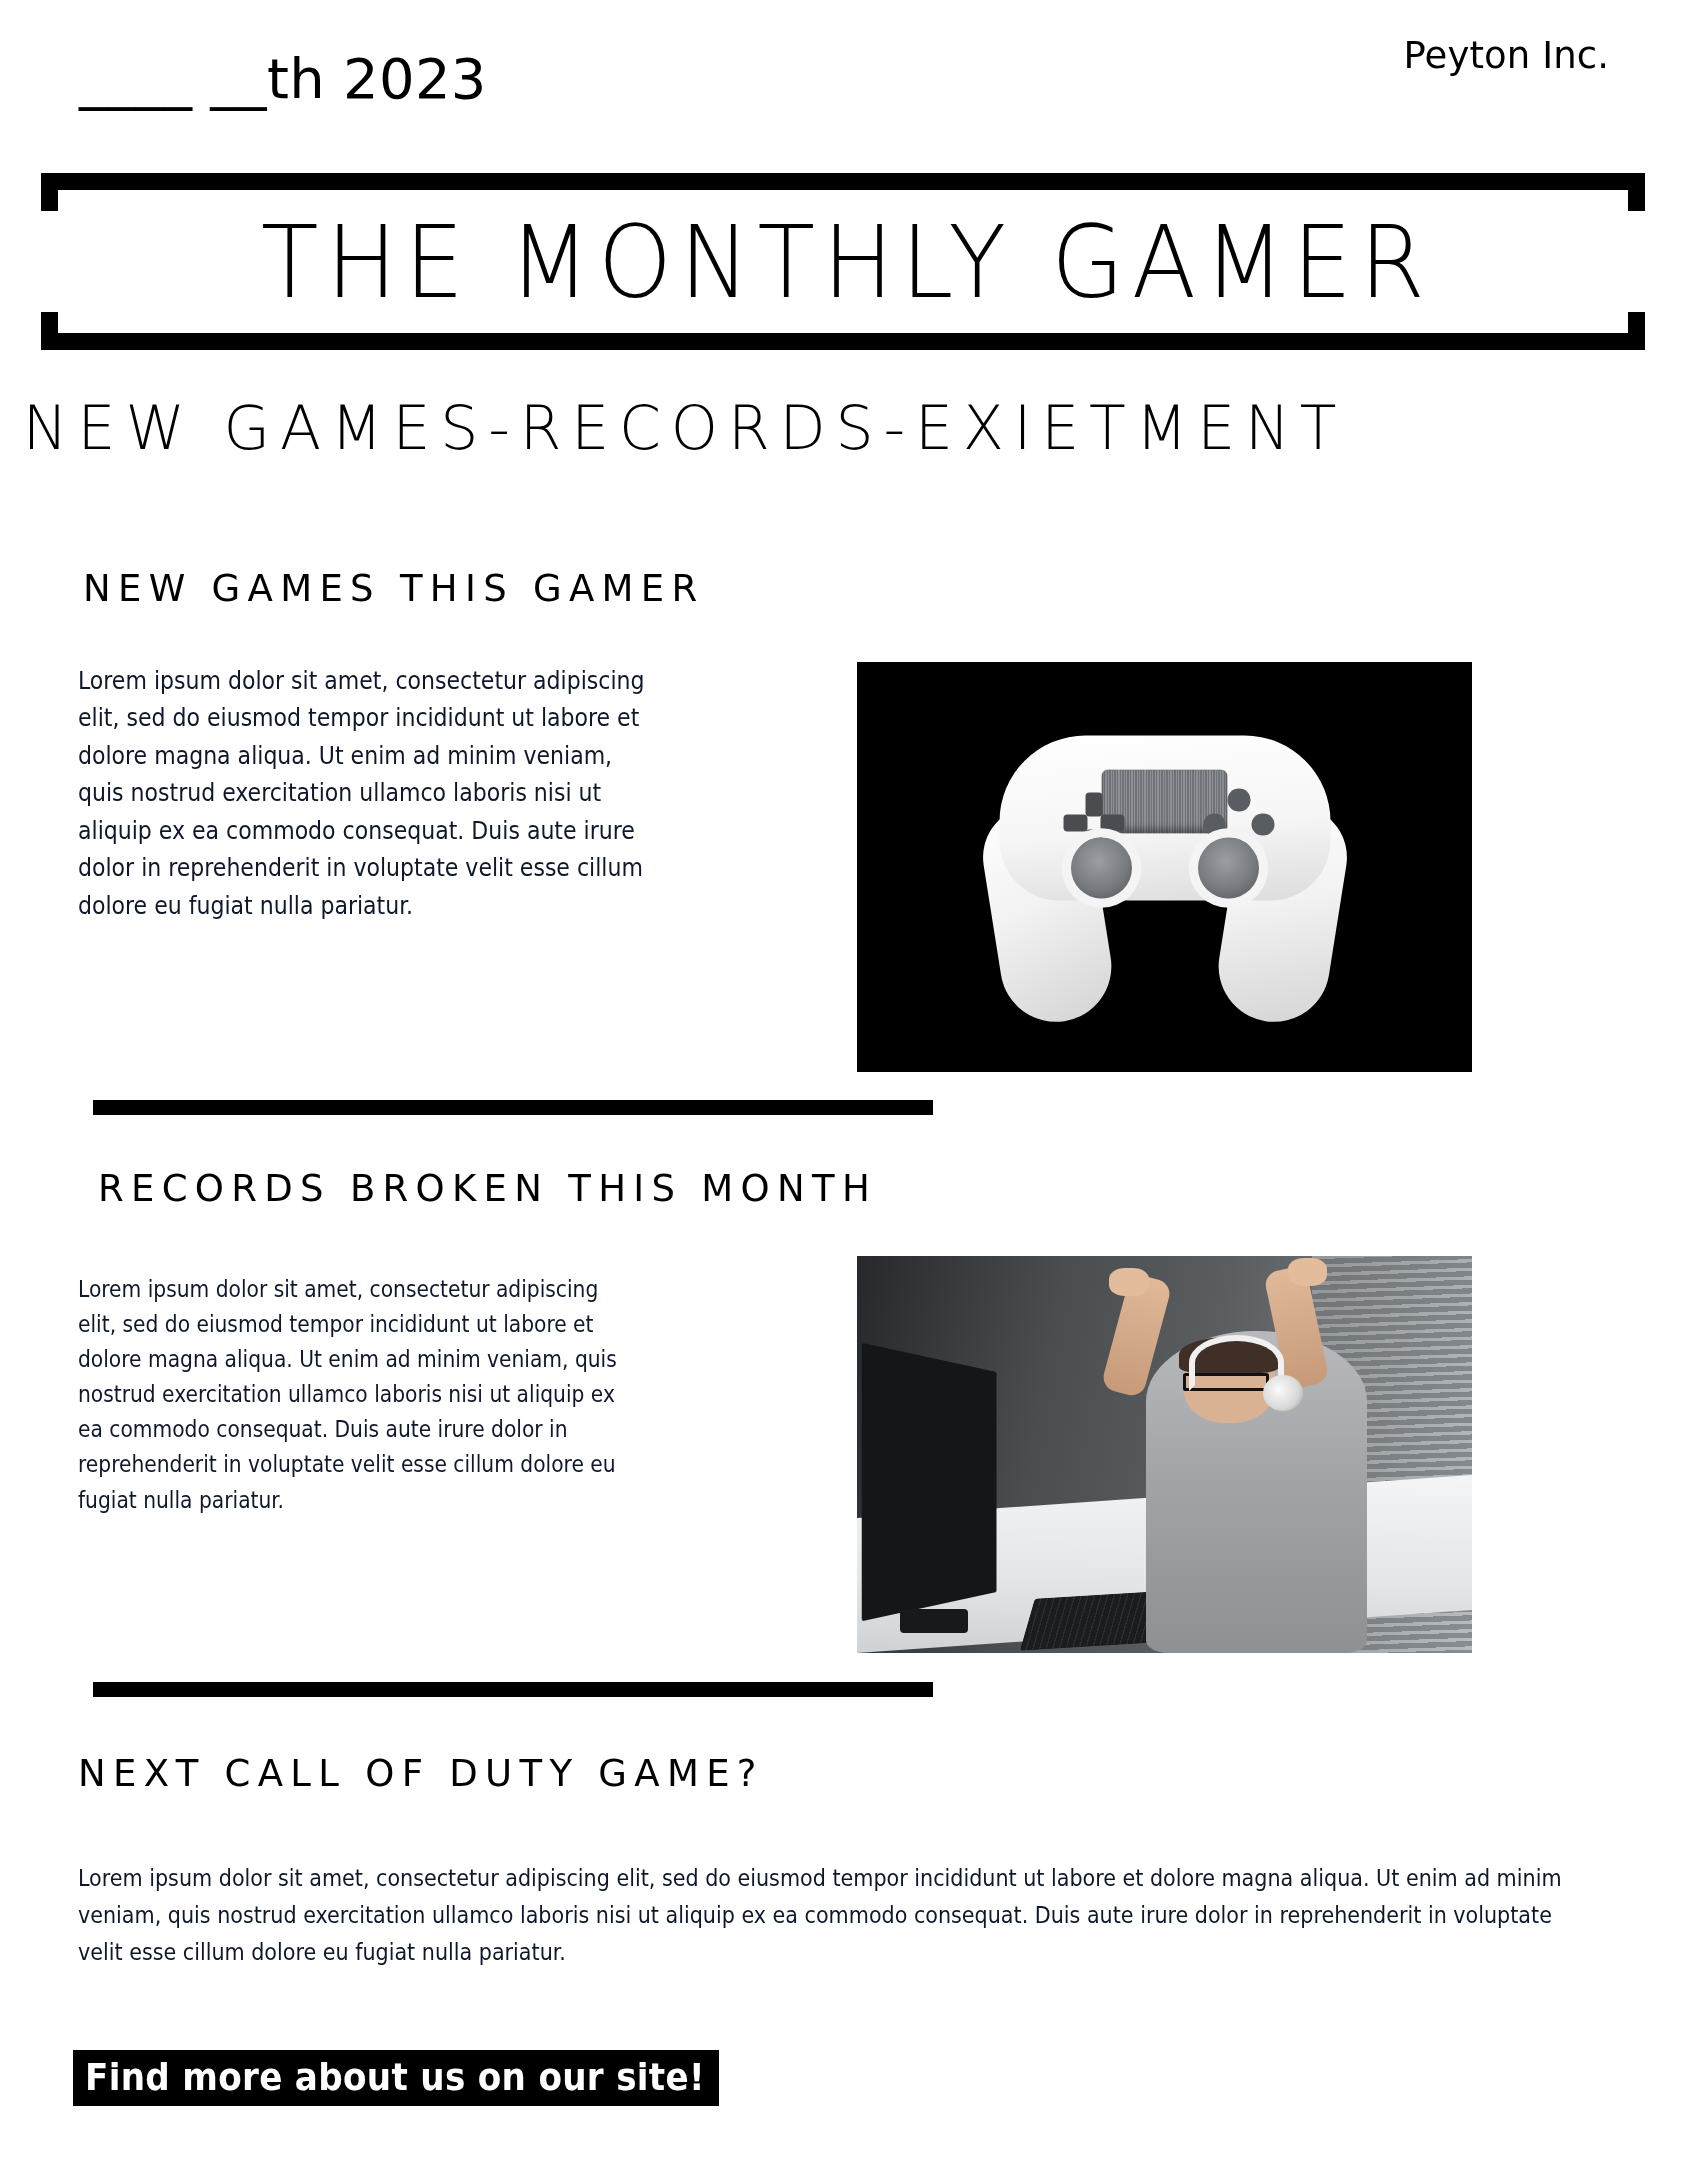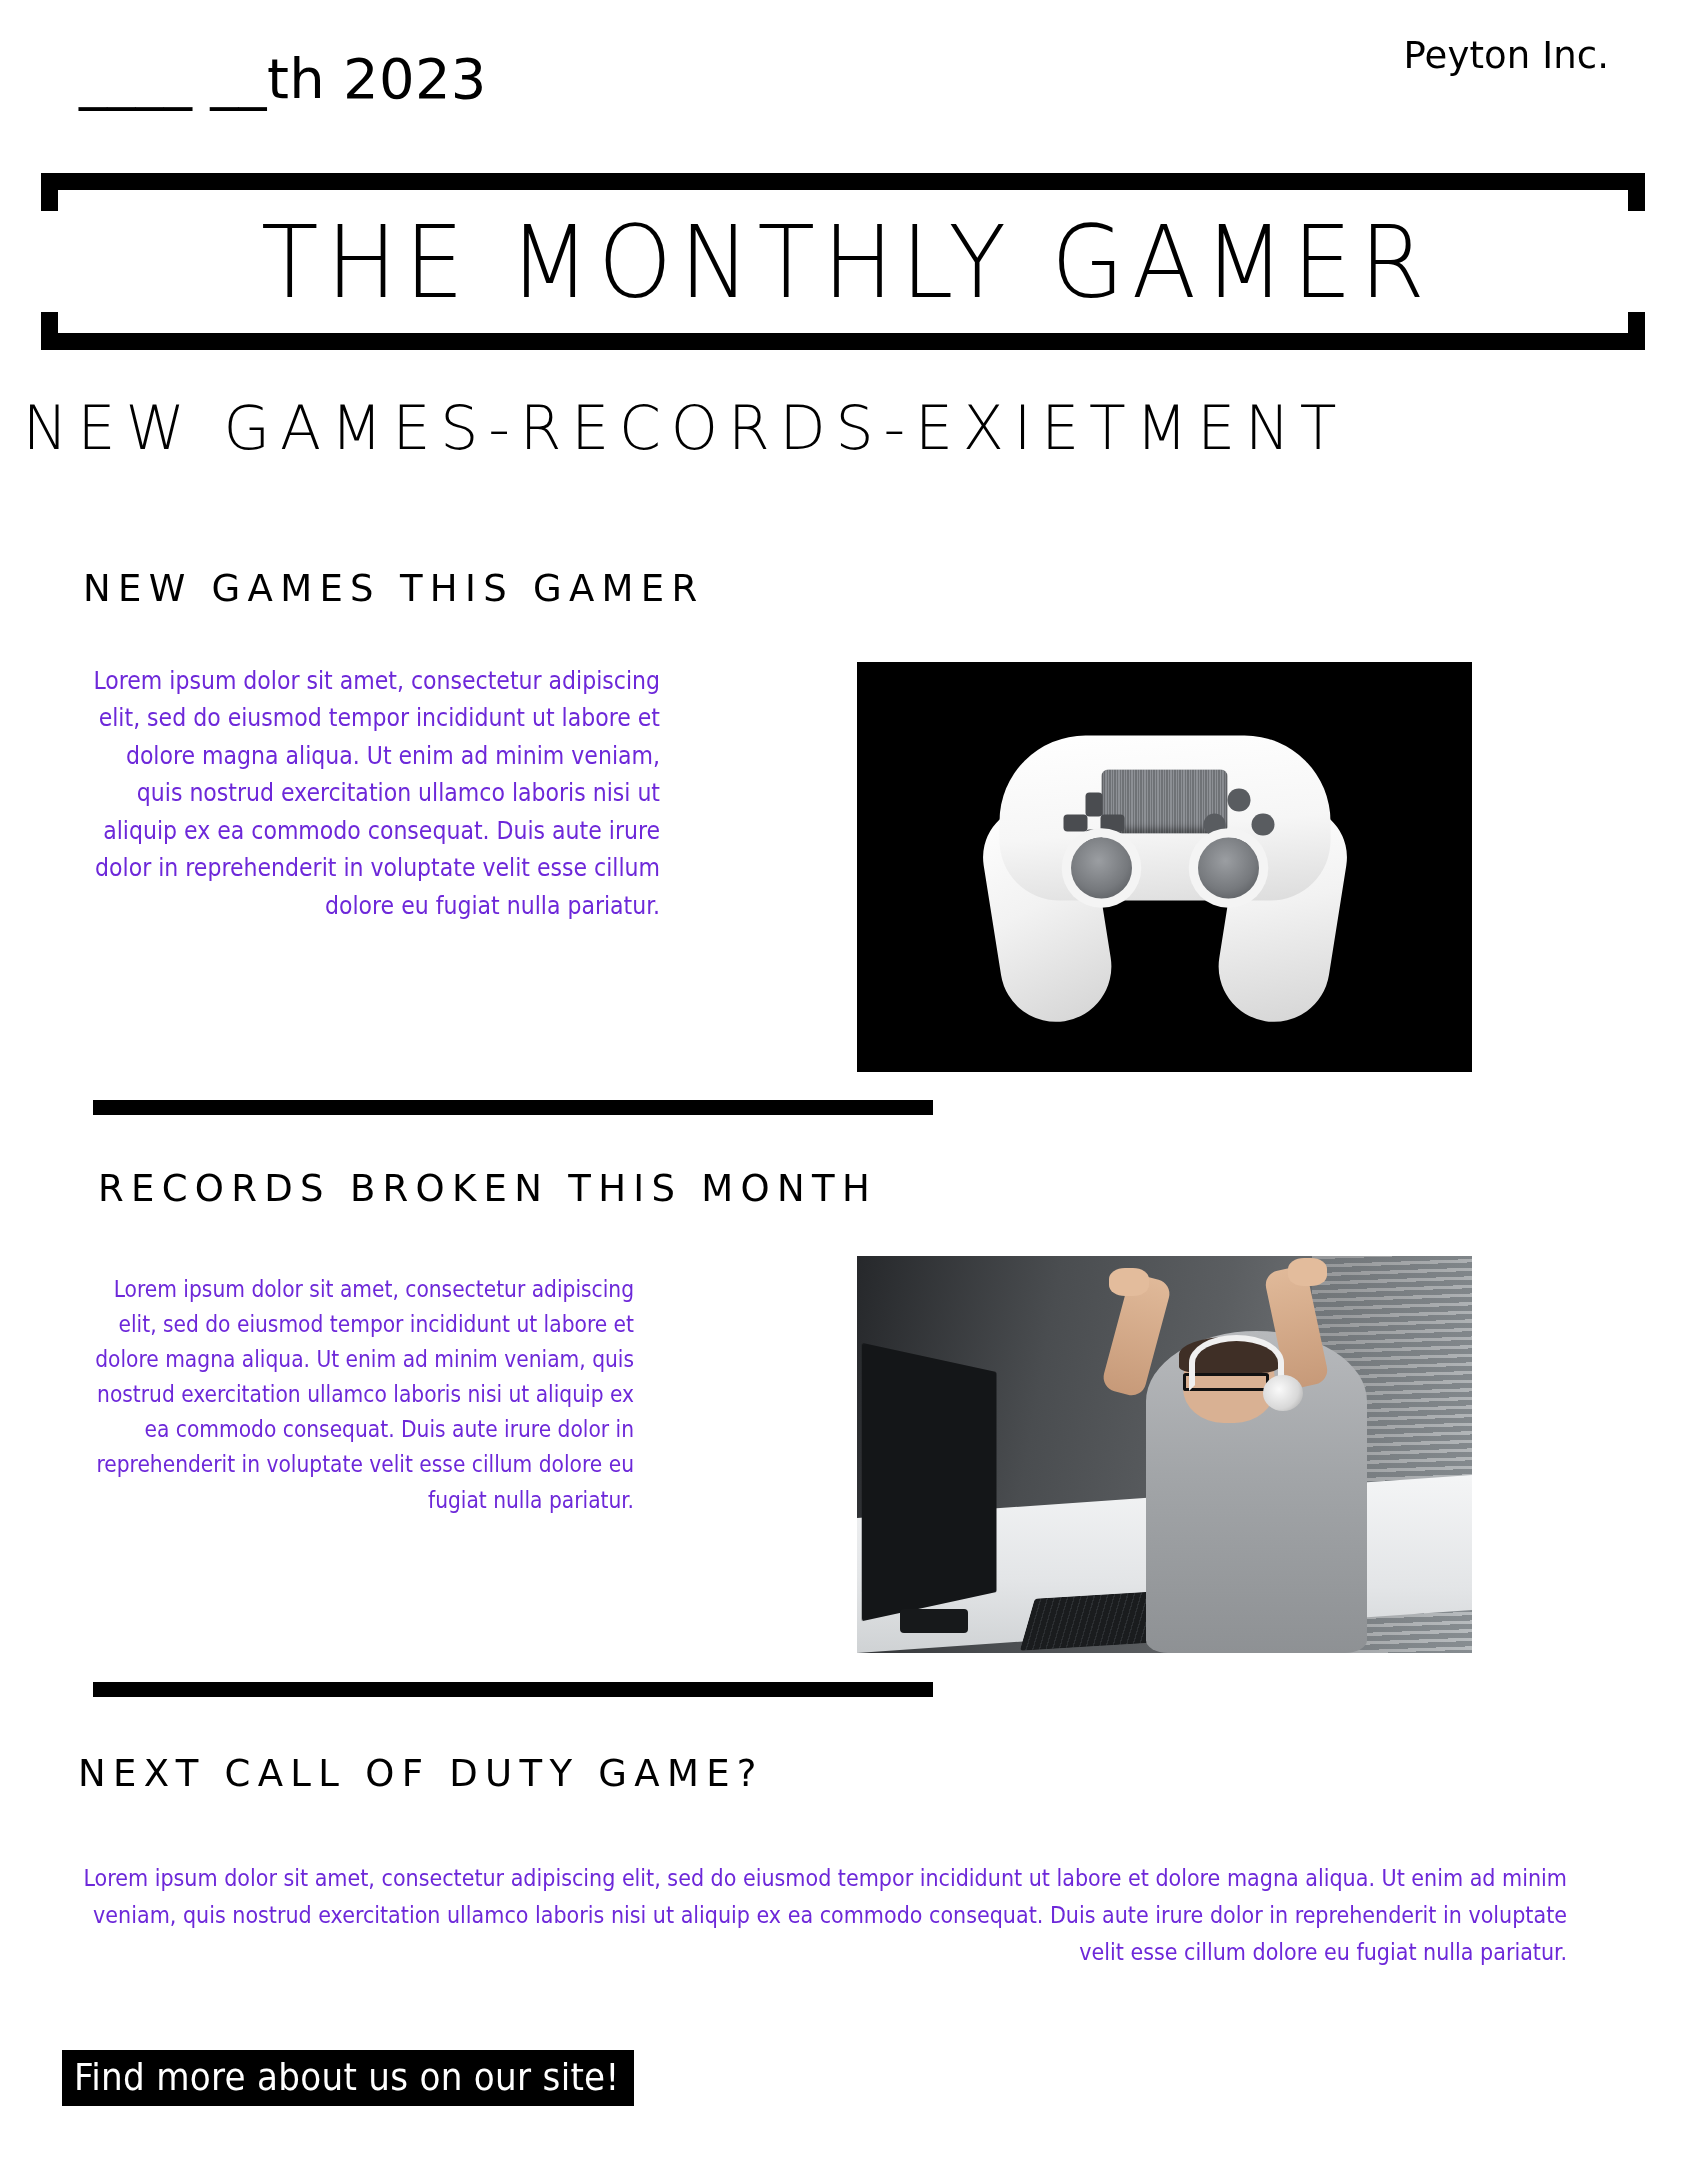--- a/index.html
+++ b/index.html
@@ -125,22 +125,22 @@
   #heading-2 { left: 98px; top: 1170px; }
   #heading-3 { left: 78px; top: 1755px; }
 
   
   .body-text {
     position: absolute;
     font-family: "DejaVu Sans Condensed", "DejaVu Sans", sans-serif;
     font-weight: 400;
     font-size: 24.5px;
     line-height: 1.53;
-    color: #6d28d9;
-    text-align: right;
+    color: #0f172a;
+    text-align: left;
   }
   #para-1 { left: 78px; top: 662px; width: 582px; }
   #para-2 { left: 78px; top: 1272px; width: 556px; font-size: 22.5px; line-height: 1.56; }
   #para-3 { left: 78px; top: 1860px; width: 1489px; font-size: 23px; line-height: 1.60; }
 
   
   .photo {
     position: absolute;
     overflow: hidden;
   }
@@ -387,28 +387,28 @@
     width: 840px;
     height: 14.6px;
     background: #000000;
   }
   #divider-1 { top: 1100px; }
   #divider-2 { top: 1682px; }
 
   
   .cta {
     position: absolute;
-    left: 62px;
+    left: 73px;
     top: 2050px;
     background: #000000;
     color: #ffffff;
     padding: 6.6px 14.6px 9.3px 12px;
     font-family: "DejaVu Sans Condensed", "DejaVu Sans", sans-serif;
     font-size: 38px;
-    font-weight: 400;
+    font-weight: 700;
     line-height: 1.06;
     letter-spacing: 0.3px;
     white-space: nowrap;
   }
 </style>
 </head>
 <body>
 
 <div class="page">
 

